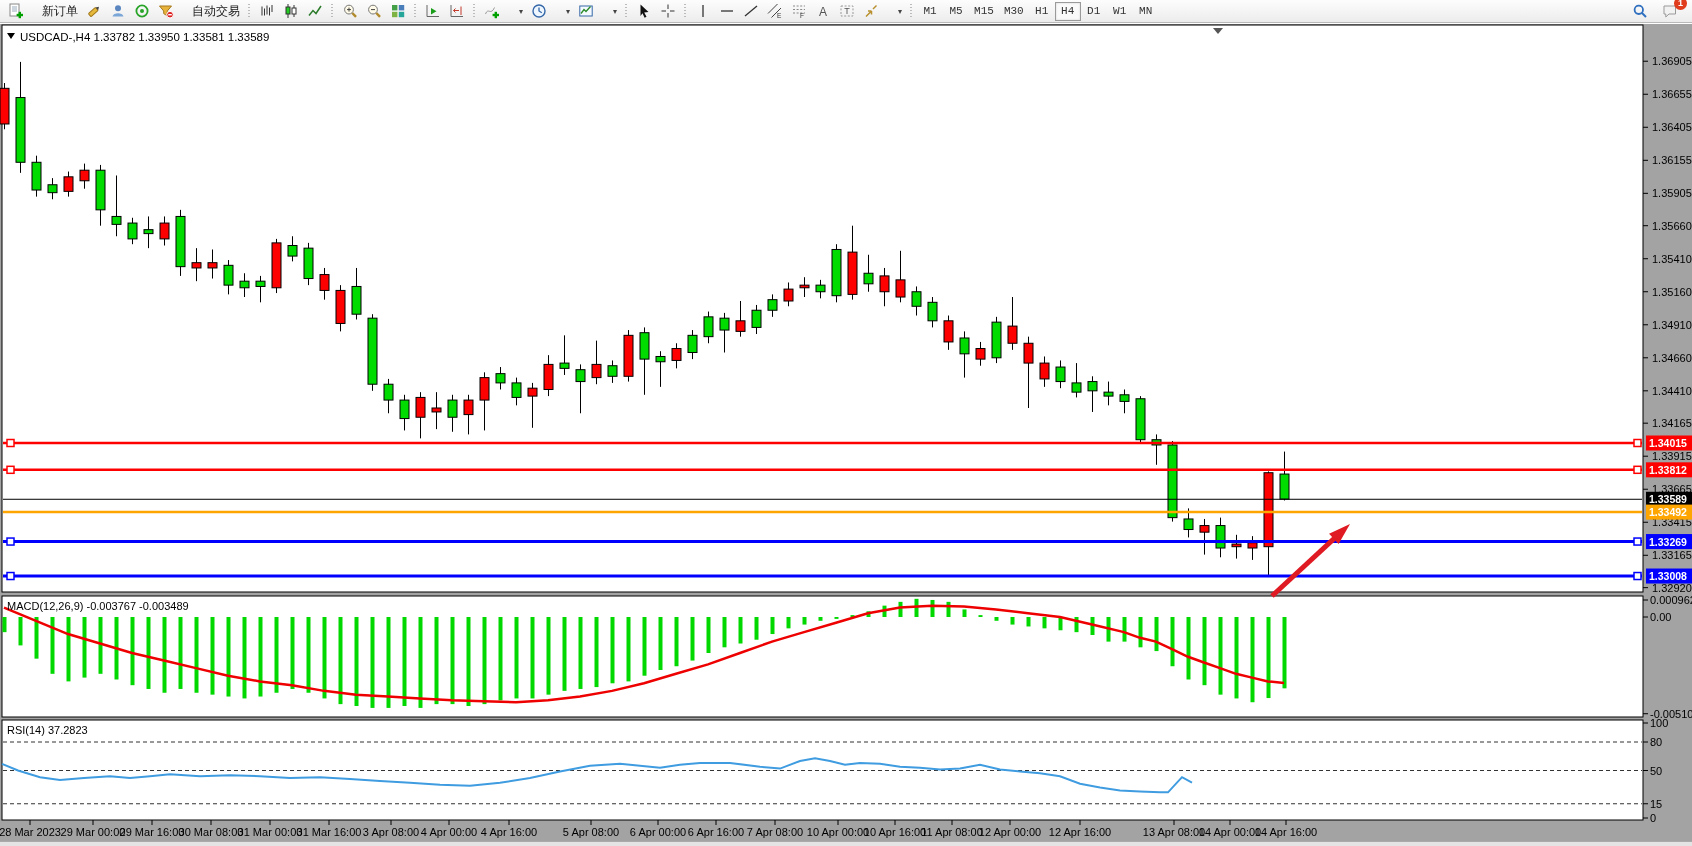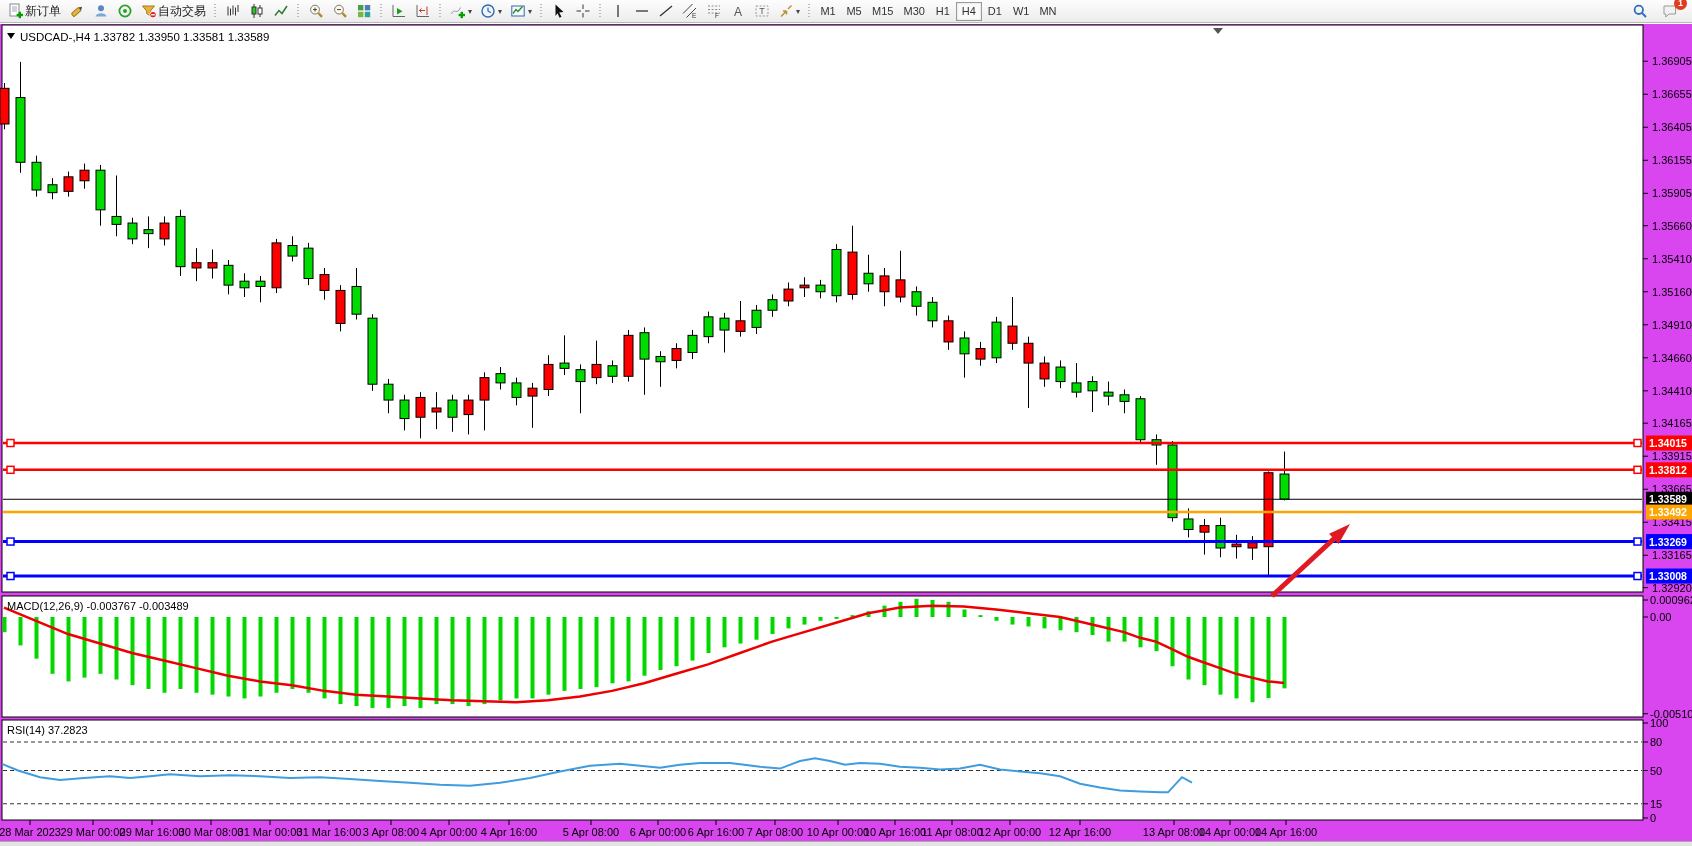--- a/index.html
+++ b/index.html
@@ -6,36 +6,36 @@
   html,body { width:1692px; height:846px; overflow:hidden; background:#fff;
     font-family:"Liberation Sans","DejaVu Sans",sans-serif; }
   
   #toolbar { position:absolute; left:0; top:0; width:1692px; height:23px;
     background:linear-gradient(#fdfdfd,#ececec); border-bottom:1px solid #b9b9b9;
     display:flex; align-items:center; padding:0 4px; }
   .tb-group { display:flex; align-items:center; height:22px; }
   .tb-sep { width:7px; height:18px; margin:0 2px;
     background:repeating-linear-gradient(#bbb 0 1px,transparent 1px 3px);
     background-size:2px 14px; background-position:2px 2px; background-repeat:no-repeat; }
-  .tb-btn { display:flex; align-items:center; gap:1px; height:20px; padding:8px 3px;
+  .tb-btn { display:flex; align-items:center; gap:18px; height:20px; padding:8px 3px;
     border:1px solid transparent; background:transparent; cursor:default;
     font-size:12px; color:#222; font-family:inherit; }
   .tb-btn .ico { width:16px; height:16px; display:inline-block; }
   .tb-btn .ico svg { width:16px; height:16px; display:block; }
   .caret { font-size:8px; color:#444; margin-left:1px; }
   .tb-tf { height:19px; min-width:26px; padding:0 4px; border:1px solid transparent;
-    background:transparent; font-size:11px; color:#333; font-family:Liberation Sans, sans-serif; }
+    background:transparent; font-size:11px; color:#333; font-family:Liberation Mono, monospace; }
   .tb-tf.active { background:#fafafa; border:1px solid #9a9a9a; box-shadow:inset 0 0 2px #ccc;text-align:center; }
   #tb-right { margin-left:auto; display:flex; align-items:center; gap:6px; padding-right:6px; }
   .badge { position:absolute; right:-5px; top:-4px; background:#e03c1e; color:#fff;
     font-size:9px; font-weight:bold; border-radius:50%; width:13px; height:13px;
     line-height:13px; text-align:center; }
   .chat-wrap { position:relative; }
   
-  #chart-root { position:absolute; left:0; top:24px; width:1692px; height:822px; background:#d946ef; }
+  #chart-root { position:absolute; left:0; top:24px; width:1692px; height:822px; background:#a3a3a3; }
   #bottom-frame { position:absolute; left:0; top:841px; width:1692px; height:5px;
     background:#e4e4e4; border-top:1px solid #aaa; }
   svg text { font-family:"Liberation Sans","DejaVu Sans",sans-serif; }
 </style>
 </head>
 <body>
 
 <div id="toolbar">
     <div class="tb-group">
       <button class="tb-btn">

